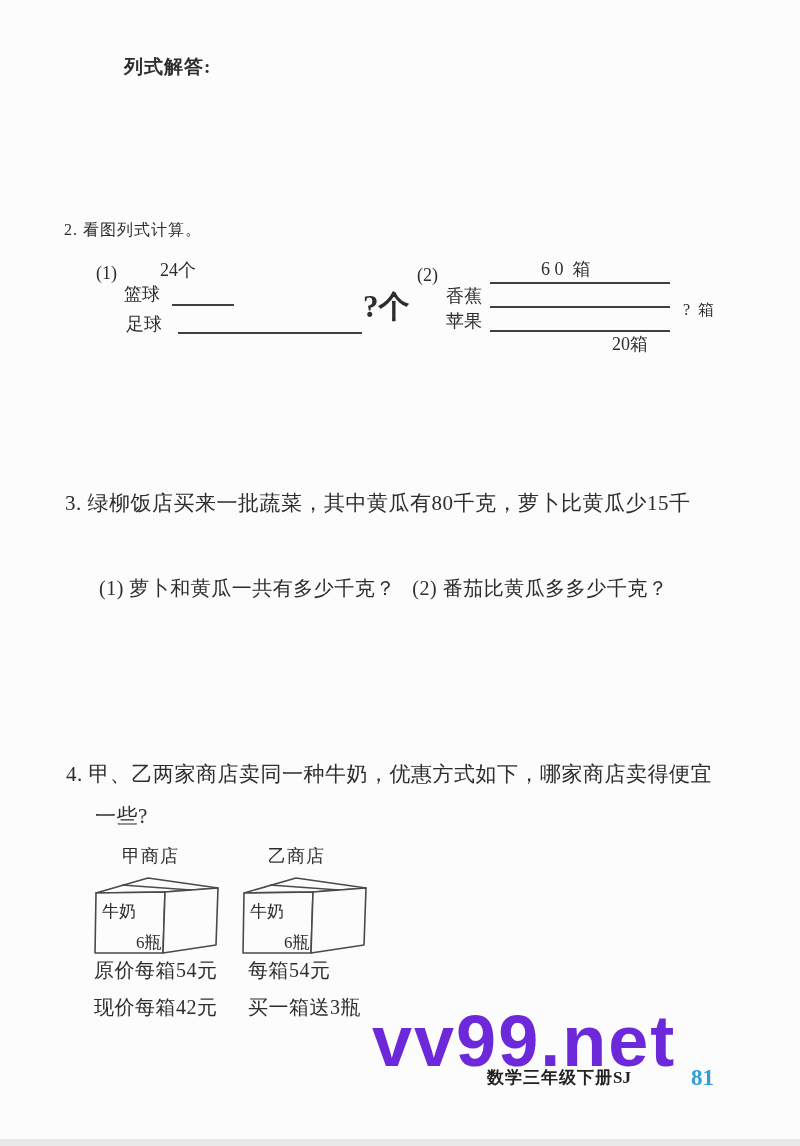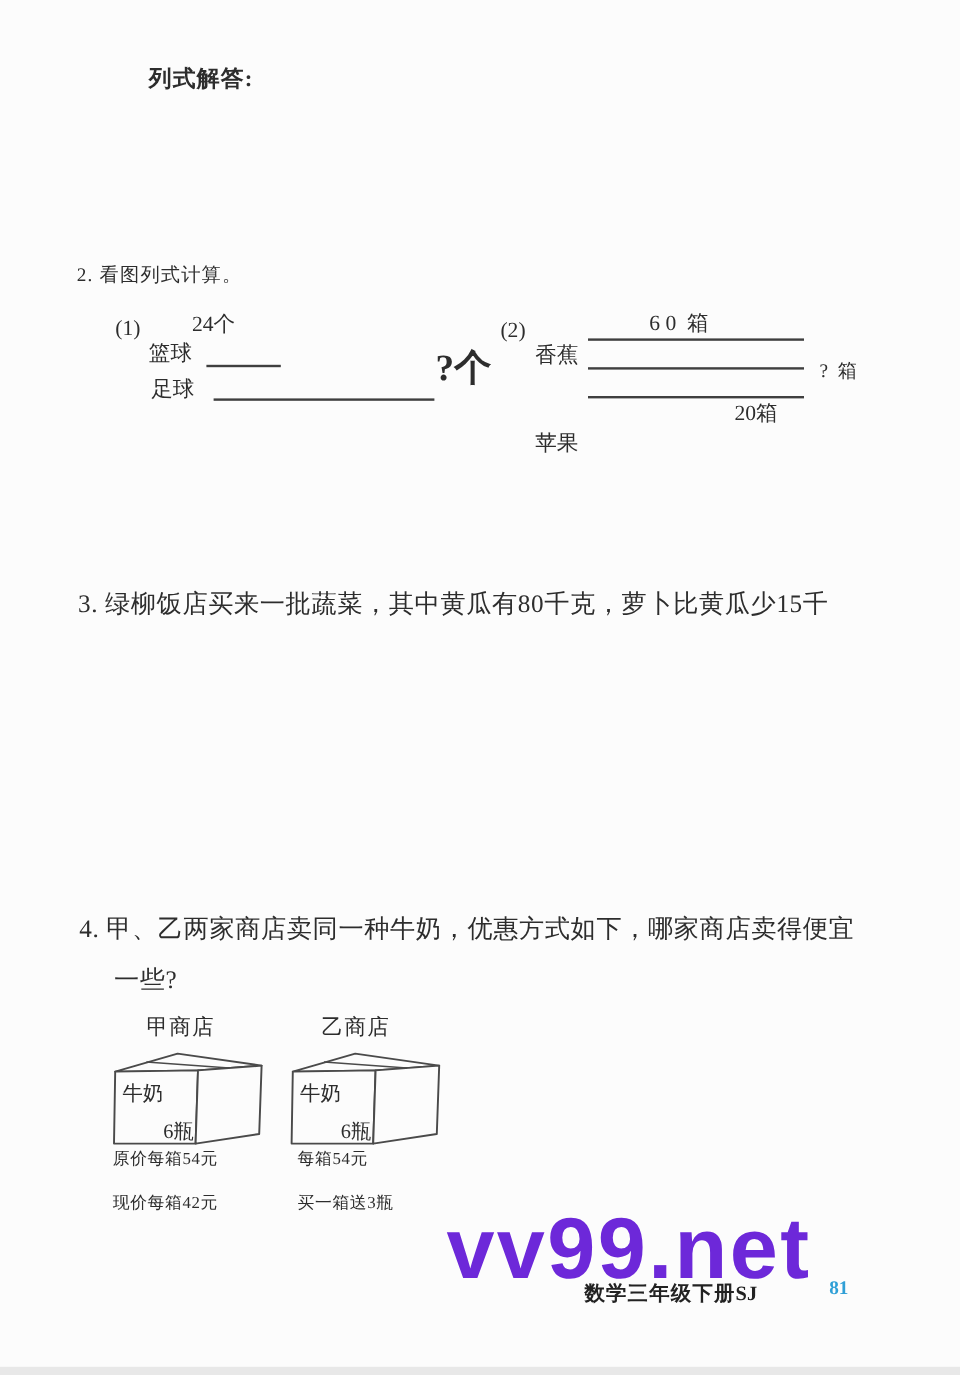--- a/index.html
+++ b/index.html
@@ -12,29 +12,29 @@
   .t{position:absolute;white-space:pre;line-height:1.15;}
   .hline{position:absolute;height:0;border-top:2px solid #3f3f3f;}
   .header-t{font-size:19px;font-weight:bold;letter-spacing:1px;}
   .q-title{font-size:16px;letter-spacing:1px;}
   .q-body{font-size:21px;letter-spacing:0.5px;}
   .lbl{font-size:18px;}
   .pnum{font-size:18px;}
   .small-q{font-size:16px;}
   .big-q{font-size:31px;font-weight:bold;}
   .store-name{font-size:18px;letter-spacing:1px;text-align:center;}
-  .price{font-size:14px;letter-spacing:0.5px;}
+  .price{font-size:20px;letter-spacing:0.5px;}
   .watermark{
     position:absolute;font-family:"Liberation Sans","DejaVu Sans",sans-serif;
     font-weight:700;font-size:72px;letter-spacing:2px;color:#6d28d9;
   }
   .footer-book{position:absolute;font-family:"Liberation Sans","DejaVu Sans",sans-serif;
     font-weight:700;font-size:17px;color:#222;letter-spacing:1px;}
   .footer-ed{font-family:"Liberation Serif","DejaVu Serif",serif;font-weight:700;letter-spacing:0;}
-  .footer-page{position:absolute;font-weight:700;font-size:16px;}
+  .footer-page{position:absolute;font-weight:700;font-size:23px;}
   .bottom-strip{position:absolute;left:0;bottom:0;width:800px;height:7px;background:#e8e8e8;}
   svg.boxsvg{position:absolute;overflow:visible;}
   svg.boxsvg polygon{fill:#fcfcfc;stroke:#4a4a4a;stroke-width:1.6;stroke-linejoin:round;}
   svg.boxsvg line{stroke:#4a4a4a;stroke-width:1.4;}
   svg.boxsvg text{font-family:"Liberation Serif","DejaVu Serif",serif;font-size:17px;fill:#2d2d2d;}
 </style>
 </head>
 <body>
 
 <div id="page">
@@ -49,26 +49,27 @@
   <div class="hline" style="left:172px;top:304px;width:62px;"></div>
   <div class="t lbl" style="left:126px;top:314px;text-align:center;">足球</div>
   <div class="hline" style="left:178px;top:332px;width:184px;"></div>
   <div class="t big-q" style="left:363px;top:289px;">?个</div>
 
   <div class="t pnum" style="left:417px;top:265px;">(2)</div>
   <div class="t lbl" style="left:541px;top:259px;">6 0  箱</div>
   <div class="hline" style="left:490px;top:282px;width:180px;"></div>
   <div class="t lbl" style="left:446px;top:286px;">香蕉</div>
   <div class="hline" style="left:490px;top:306px;width:180px;"></div>
-  <div class="t lbl" style="left:446px;top:311px;margin-top:48px;">苹果</div>
+  <div class="t lbl" style="left:446px;top:311px;">苹果</div>
   <div class="hline" style="left:490px;top:330px;width:180px;"></div>
   <div class="t small-q" style="left:683px;top:301px;">?  箱</div>
   <div class="t lbl" style="left:612px;top:334px;">20箱</div>
 
   <div class="t q-body" style="left:65px;top:491px;">3. 绿柳饭店买来一批蔬菜，其中黄瓜有80千克，萝卜比黄瓜少15千</div>
+  <div class="t q-body" style="left:99px;top:577px;font-size:20px;">(1) 萝卜和黄瓜一共有多少千克？   (2) 番茄比黄瓜多多少千克？</div>
 
   <div class="t q-body" style="left:66px;top:762px;">4. 甲、乙两家商店卖同一种牛奶，优惠方式如下，哪家商店卖得便宜</div>
   <div class="t q-body" style="left:95px;top:804px;">一些?</div>
 
   <div class="t store-name" style="left:122px;top:846px;">甲商店</div>
   <svg class="boxsvg" style="left:92px;top:872px;" width="134" height="86" viewBox="0 0 134 86">
     <polygon points="4,21 56,6 126,16 73,20"></polygon>
     <polygon points="4,21 73,20 71,81 3,81"></polygon>
     <polygon points="73,20 126,16 124,73 71,81"></polygon>
     <line x1="30" y1="13" x2="99" y2="18"></line>

